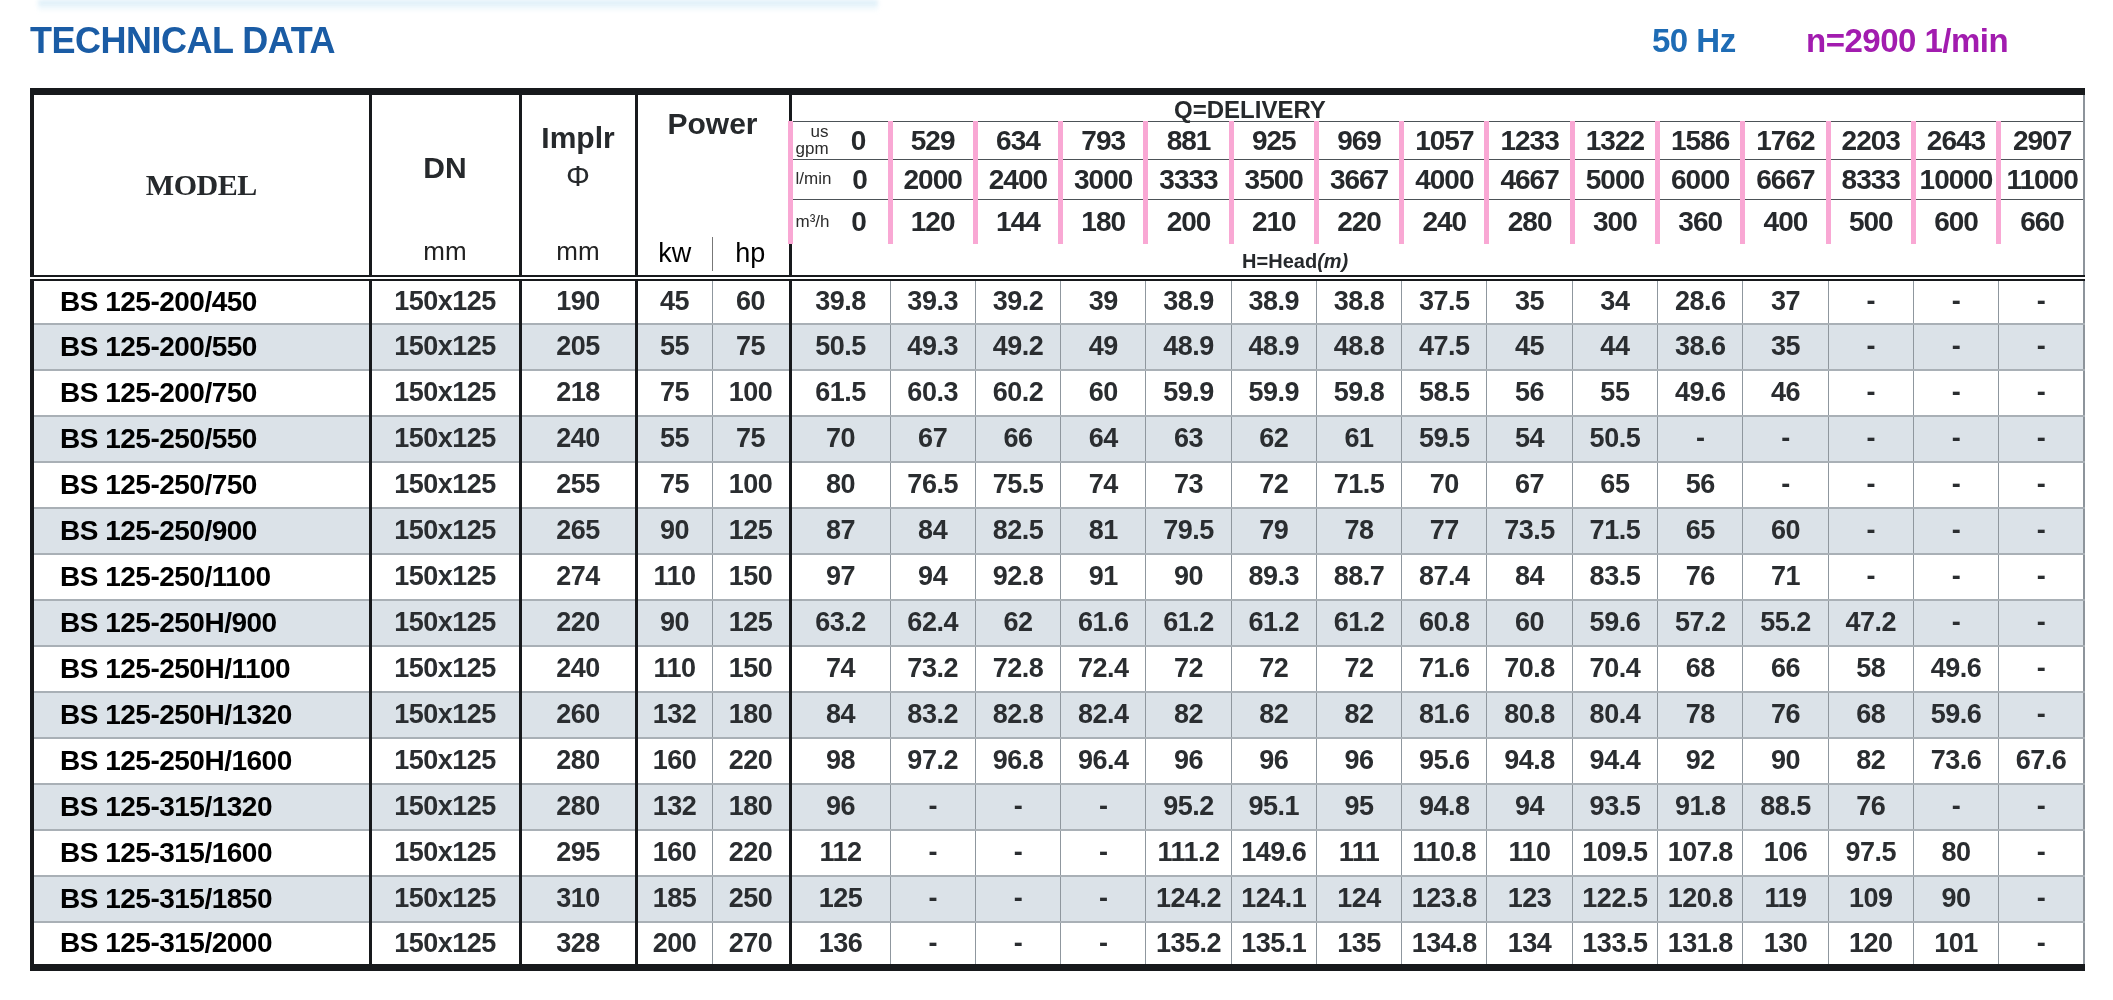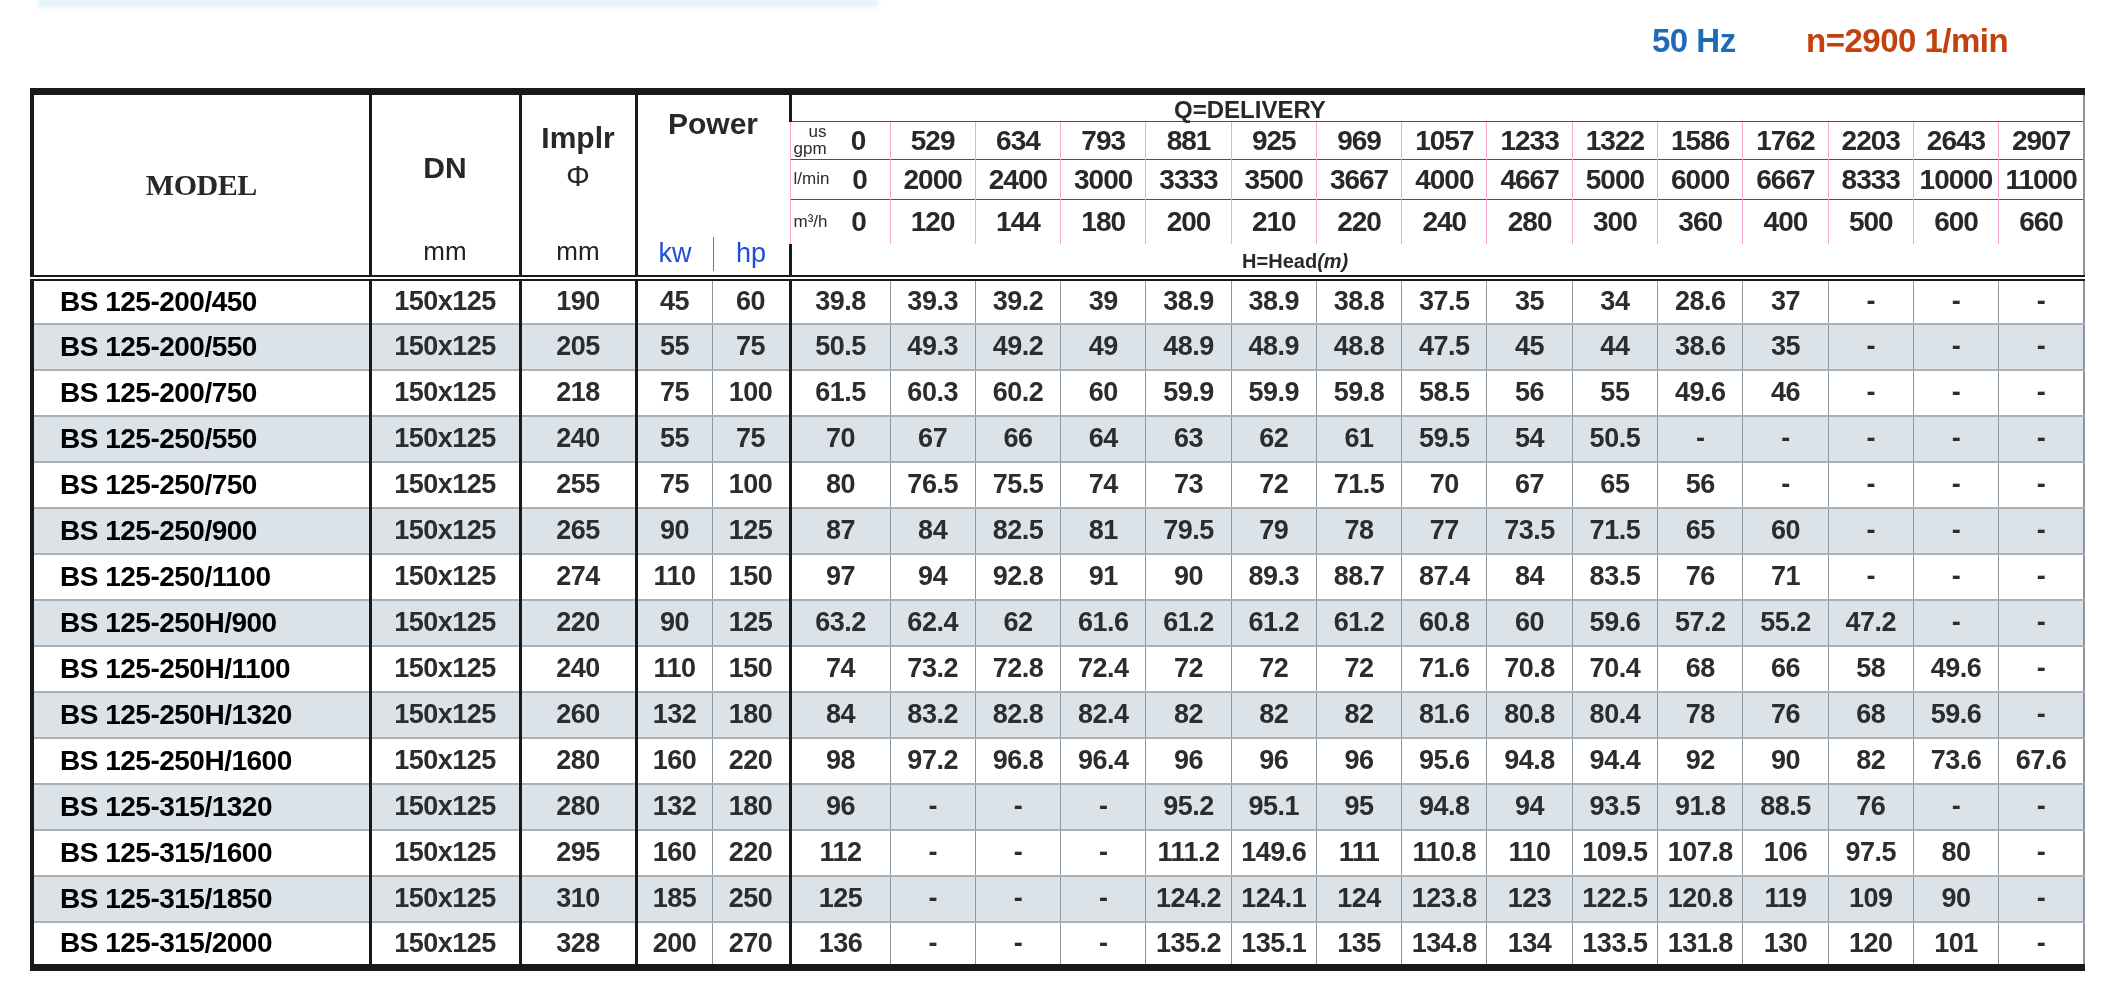--- a/index.html
+++ b/index.html
@@ -12,55 +12,55 @@
     position:absolute;left:38px;top:0;width:840px;height:12px;
     background:linear-gradient(to bottom, rgba(150,205,235,.38), rgba(170,220,245,0));
     filter:blur(2px);
   }
   .titlebar{position:absolute;left:0;top:0;width:100%;height:88px;}
   .page-title{
     position:absolute;left:30px;top:20px;
     font-size:36px;font-weight:700;letter-spacing:-0.5px;color:#1a5ca5;
   }
   .freq-label{position:absolute;left:1652px;top:22px;font-size:33px;font-weight:700;color:#1e6cb5;letter-spacing:-0.5px;}
-  .speed-label{position:absolute;left:1806px;top:22px;font-size:33px;font-weight:700;color:#c2410c;letter-spacing:-0.5px;}
+  .speed-label{position:absolute;left:1806px;top:22px;font-size:33px;font-weight:700;color:#a21caf;letter-spacing:-0.5px;}
 
   table.tech{
     position:absolute;left:30px;top:88px;width:2055px;
     border-collapse:collapse;table-layout:fixed;background:#fff;
     border-left:4px solid #17191c;border-right:2px solid #8d949b;
     border-top:7px solid #17191c;border-bottom:7px solid #17191c;
   }
   thead{border-bottom:6px double #17191c;}
   th,td{padding:0;margin:0;font-weight:700;text-align:center;vertical-align:middle;}
 
   
   .tr-q{height:30px;} .tr-gpm{height:38px;} .tr-lmin{height:40px;}
   .tr-m3h{height:44px;} .tr-hl{height:34px;}
   tbody tr{height:46px;}
 
   
   .tk{border-left:3px solid #17191c;}
   .tn{border-left:1px solid #8f979e;}
-  .fc{border-left:1px solid #f9a8d4;}
+  .fc{border-left:5px solid #f9a8d4;}
 
   
   .tr-gpm th,.tr-lmin th,.tr-m3h th{border-top:1px solid #4c5257;}
 
   
   .hd{position:relative;border-bottom:6px double #17191c;}
   .model-head{font-size:30px;letter-spacing:-0.5px;font-family:Liberation Serif, serif;}
   .abs-c{position:absolute;left:0;width:100%;text-align:center;}
   .dn-label{top:56px;font-size:30px;}
   .unit-mm{bottom:8px;font-size:26px;font-weight:400;color:#222;}
   .implr-l1{top:26px;font-size:30px;}
   .implr-sym{top:64px;font-size:30px;font-weight:400;}
   .power-label{top:12px;font-size:30px;}
   .kwhp{position:absolute;bottom:4px;left:0;right:0;display:flex;}
-  .kwhp span{flex:1;font-size:27px;font-weight:400;color:#1d4ed8;line-height:1.25;}
+  .kwhp span{flex:1;font-size:27px;font-weight:400;color:#000000;line-height:1.25;}
   .kwhp span:last-child{border-left:1px solid #777;}
 
   
   .tr-q th{position:relative;border-bottom:1px solid #4c5257;}
   .q-label{position:absolute;top:1px;left:35.5%;transform:translateX(-50%);font-size:24px;font-weight:700;white-space:nowrap;}
   .tr-hl th{position:relative;border-bottom:6px double #17191c;}
   .h-label{position:absolute;bottom:2px;left:39%;transform:translateX(-50%);font-size:20px;font-weight:700;white-space:nowrap;}
   .h-label i{font-style:italic;}
 
   
@@ -75,20 +75,21 @@
   tbody tr:first-child td{border-top:none;}
   tbody tr:nth-child(even){background:#dbe2e8;}
   .c-model{text-align:left;padding-left:26px;font-size:28px;color:#000000;}
 </style>
 </head>
 <body>
 
 <div class="top-smudge"></div>
 
 <div class="titlebar">
+  <div class="page-title">TECHNICAL DATA</div>
   <div class="freq-label">50 Hz</div>
   <div class="speed-label">n=2900 1/min</div>
 </div>
 
 <table class="tech">
   <colgroup>
     <col style="width:338px">
       <col style="width:150px">
       <col style="width:116px">
     <col style="width:76px">

